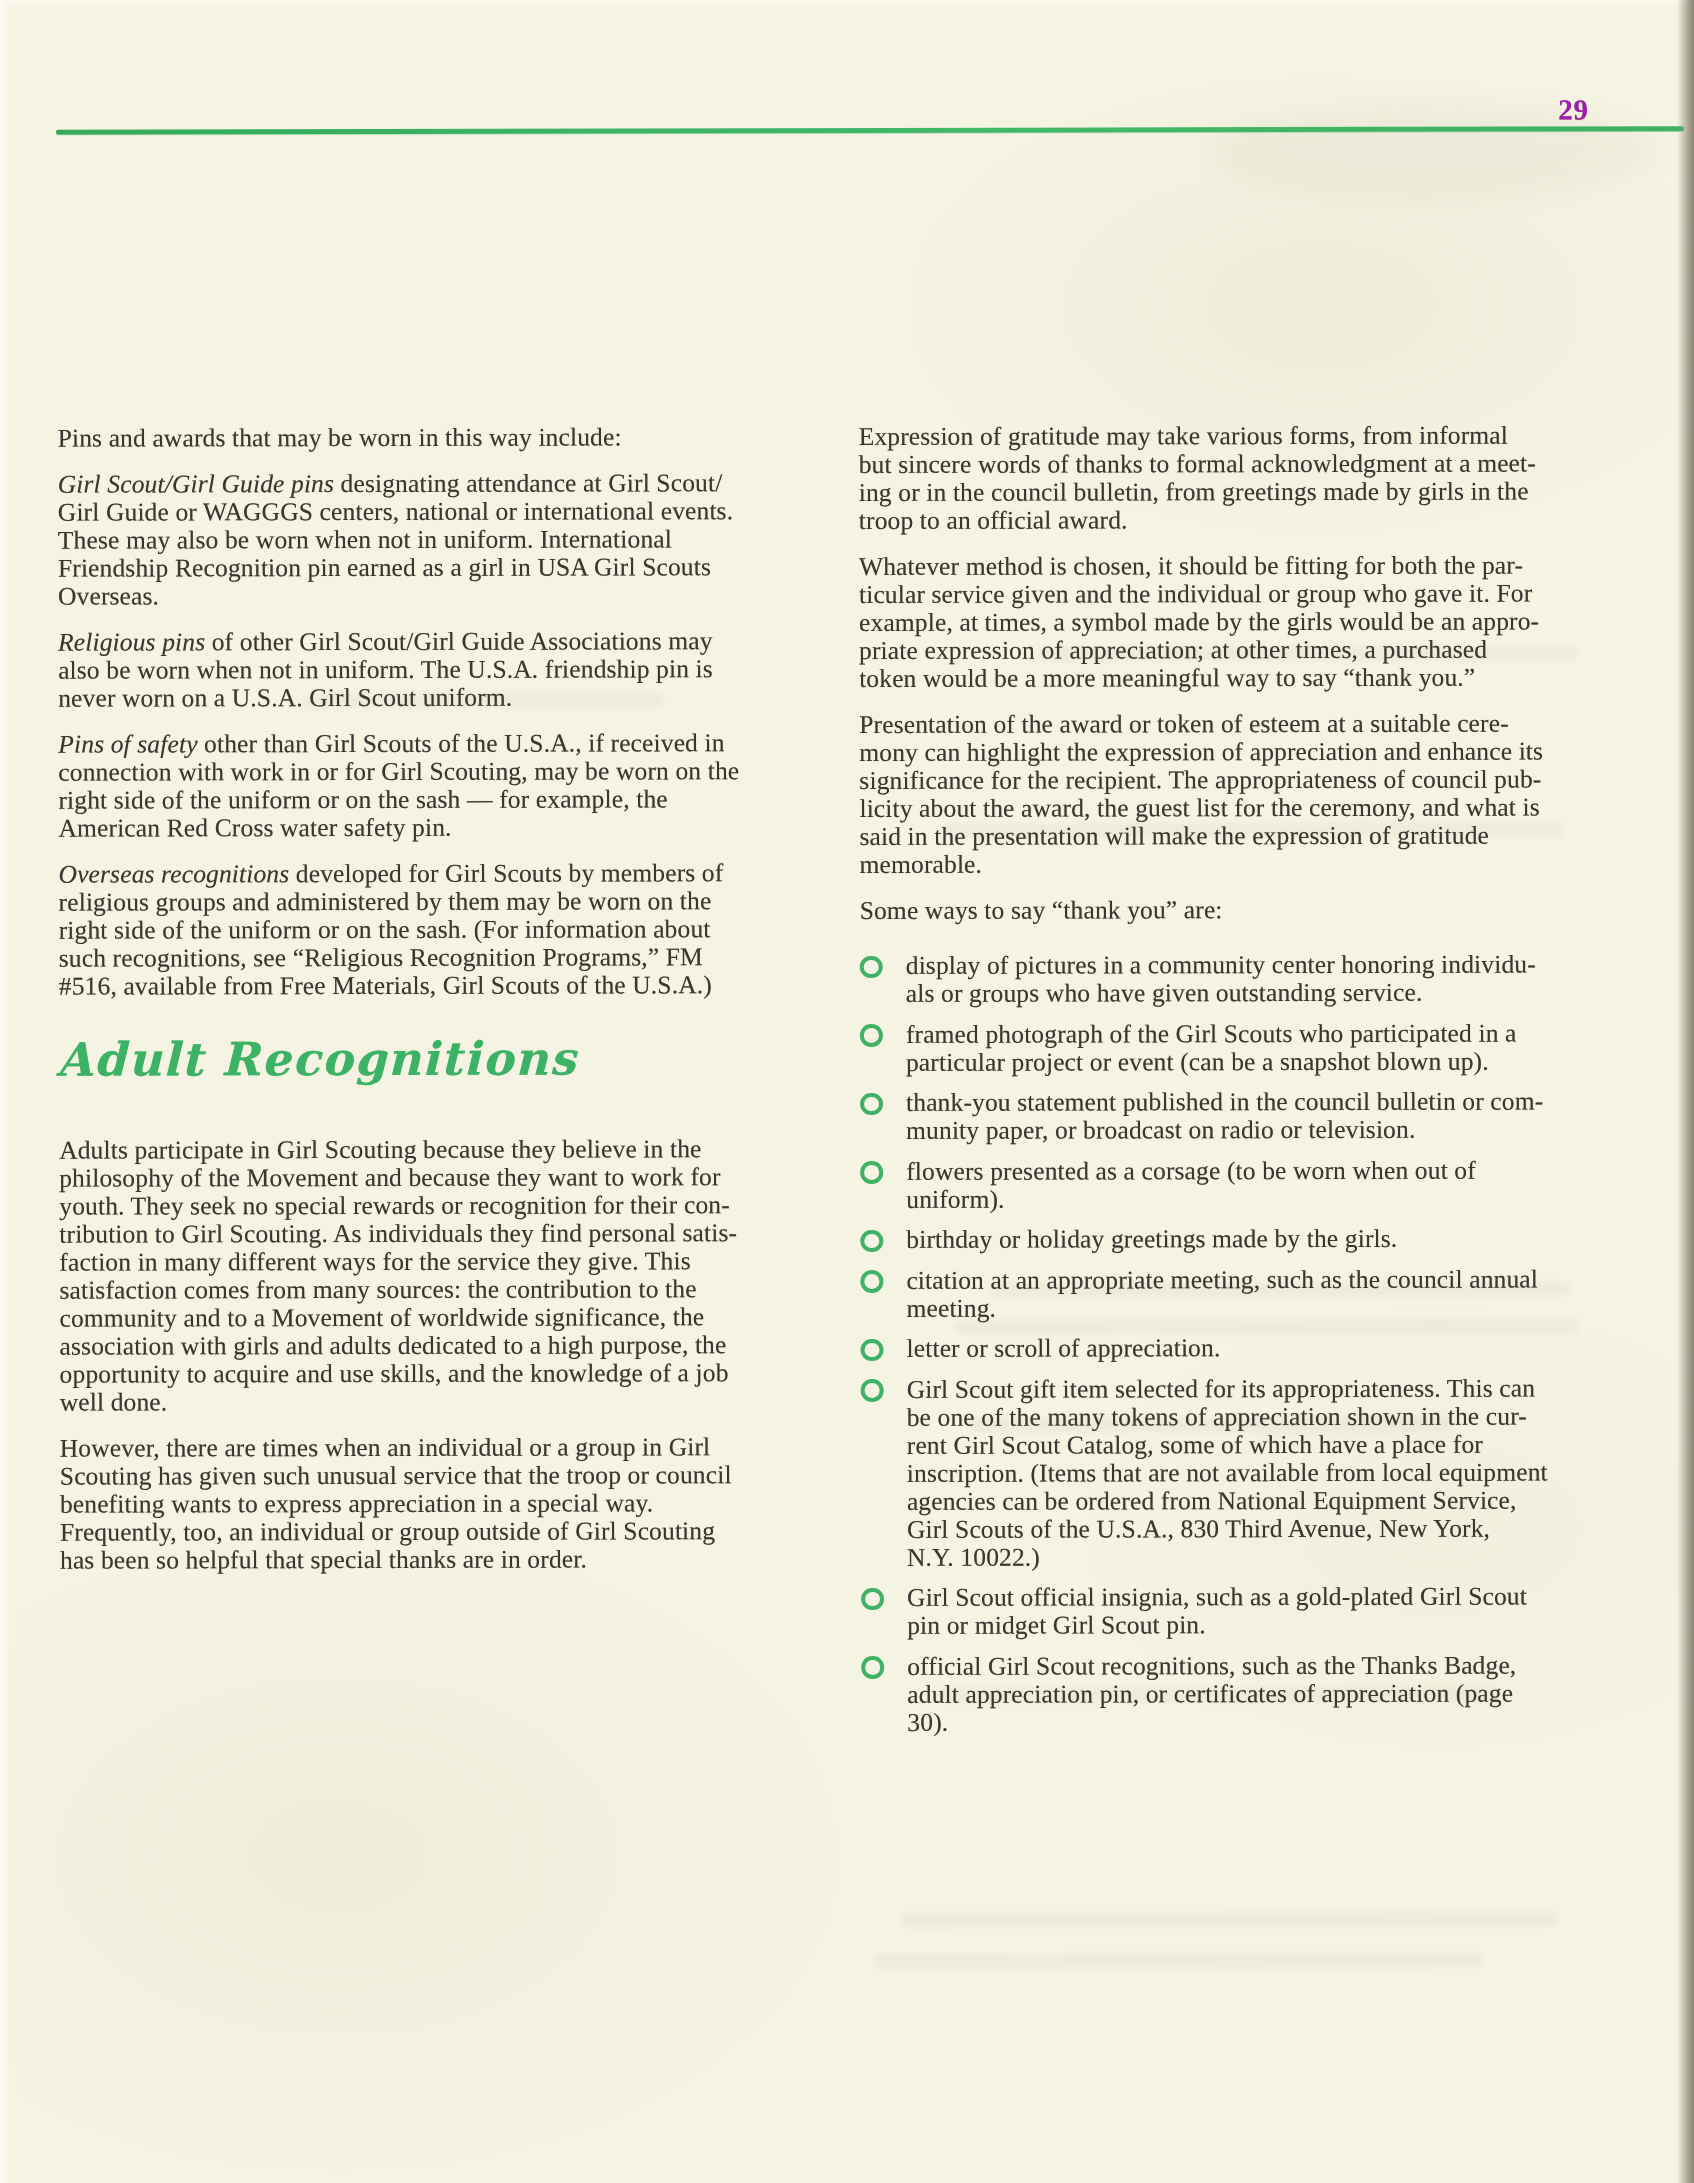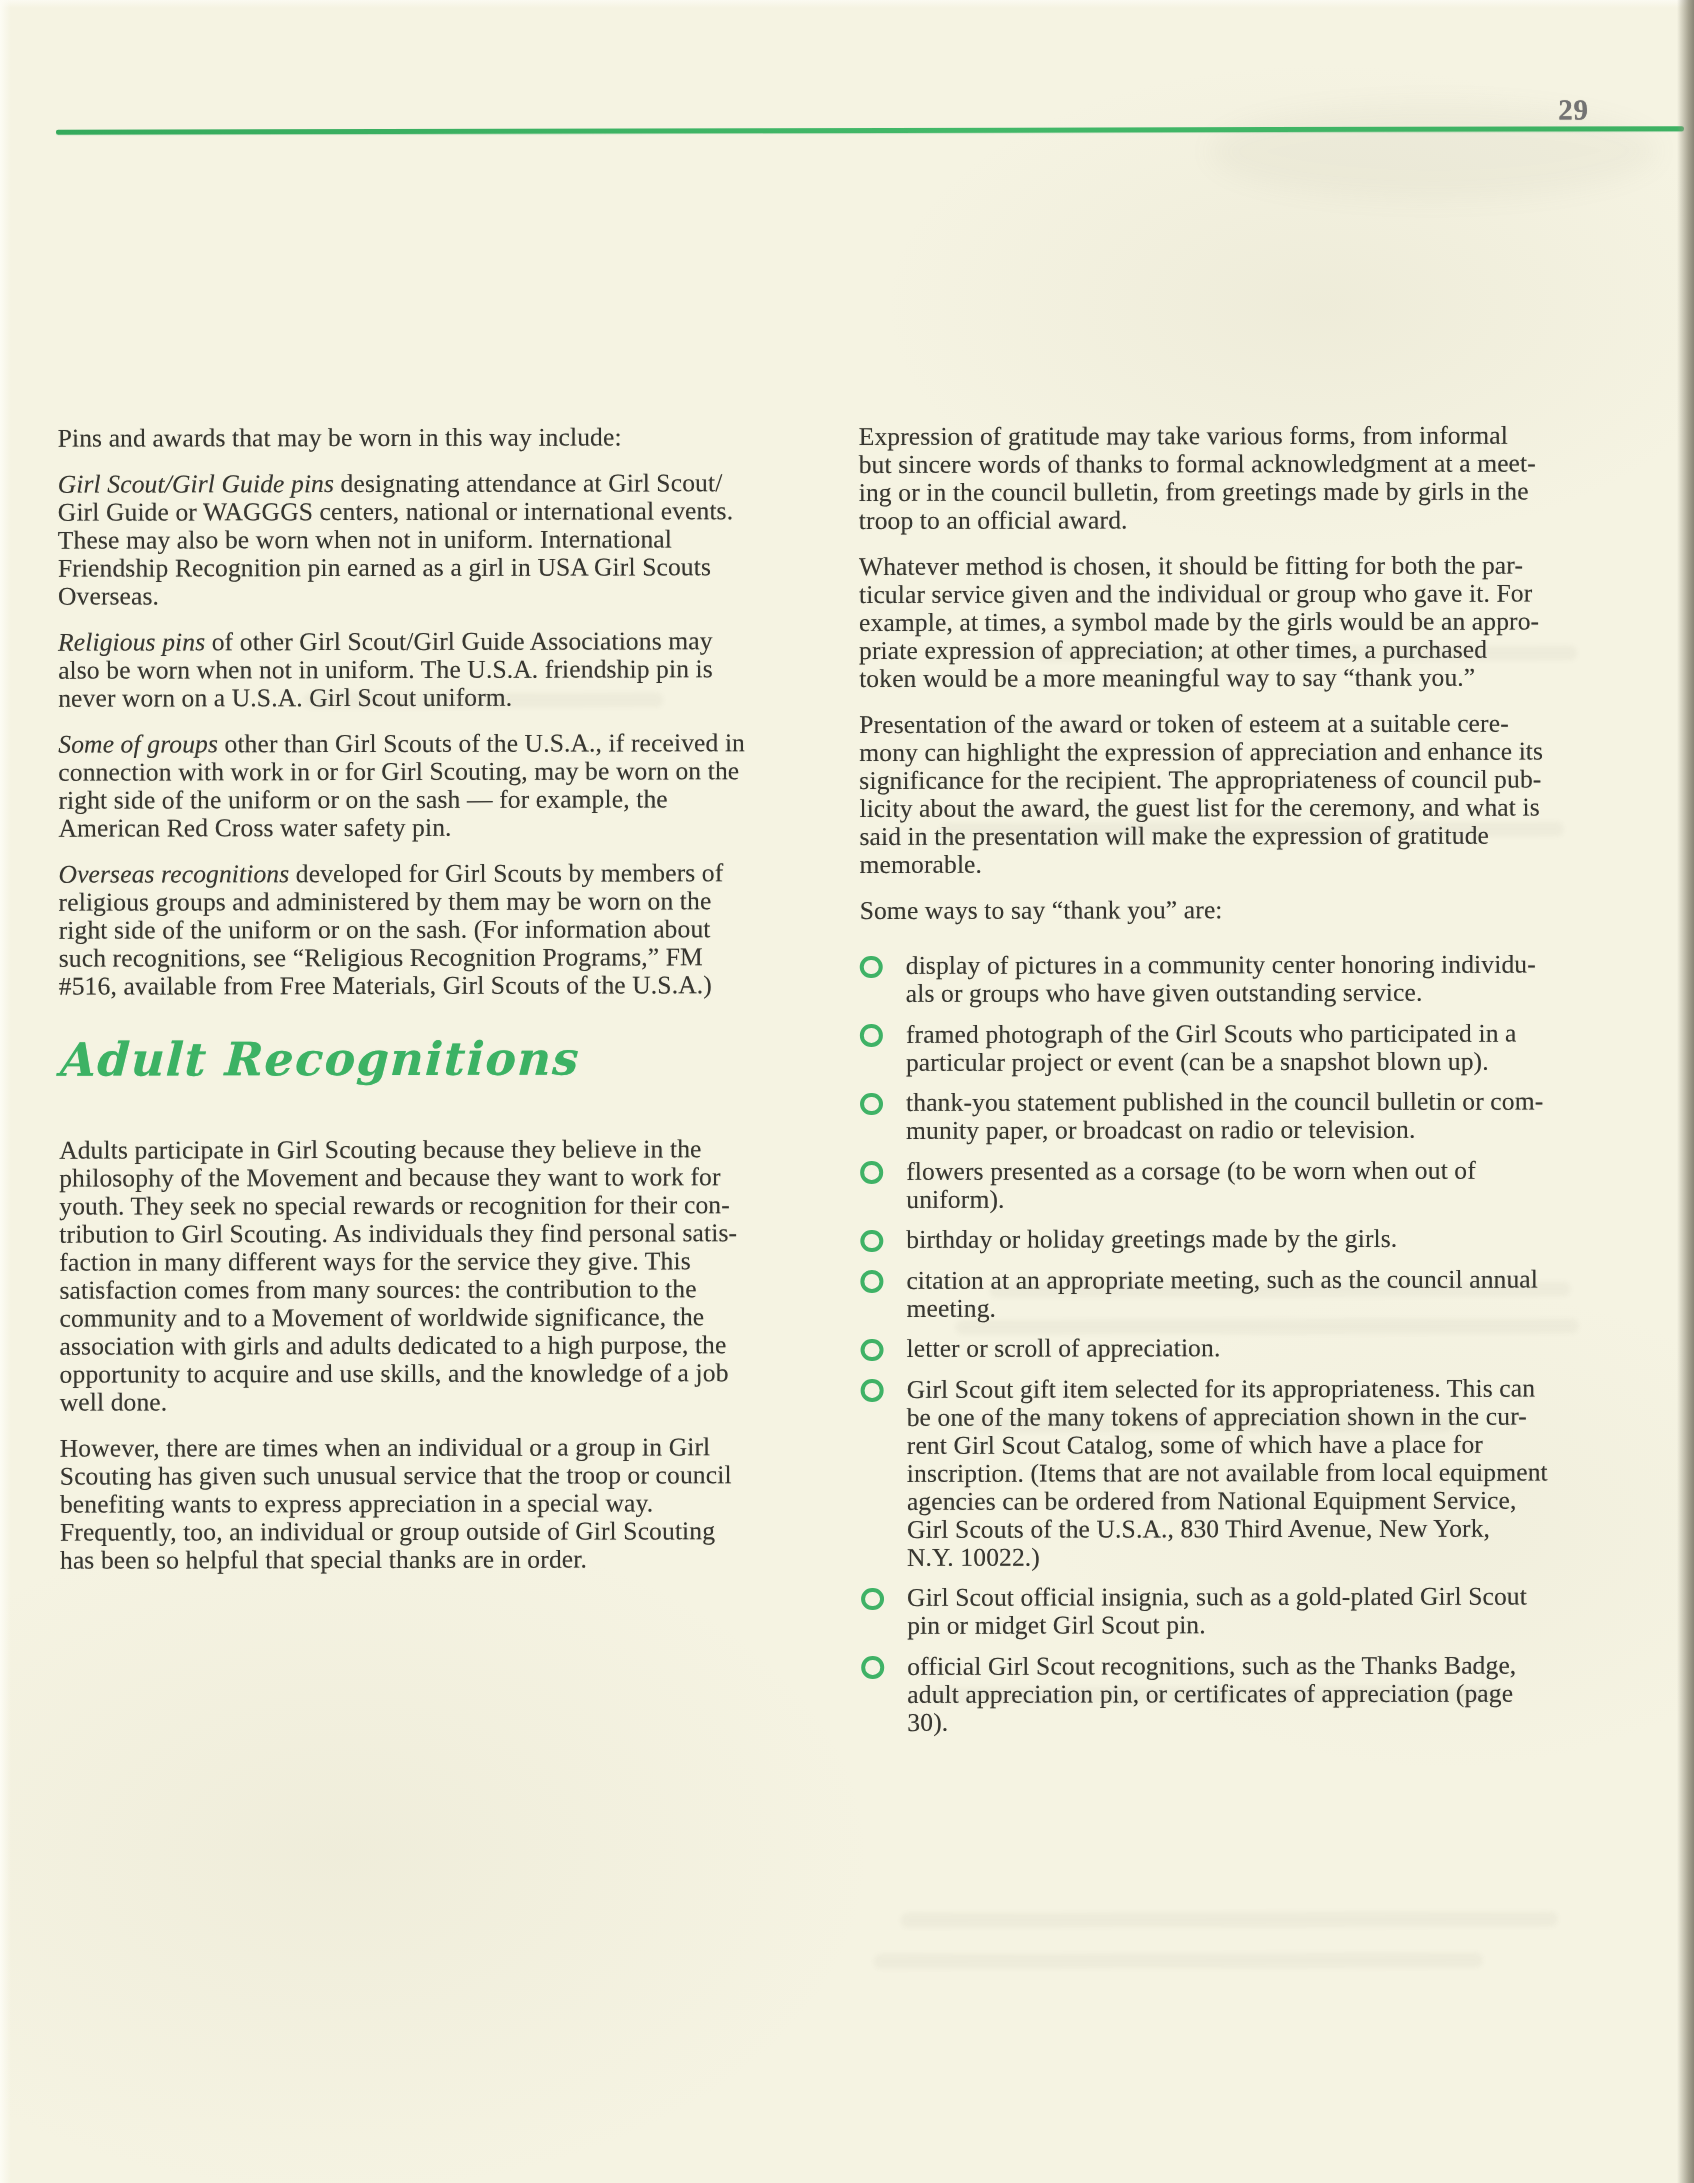--- a/index.html
+++ b/index.html
@@ -23,21 +23,21 @@
   
   #edge-left{position:absolute;left:0;top:0;bottom:0;width:11px;
     background:linear-gradient(to right,#fdfcf4,rgba(253,252,244,0));}
   #edge-top{position:absolute;left:0;top:0;right:0;height:8.3px;
     background:linear-gradient(to bottom,#fbfaf1,rgba(251,250,241,0));}
   #edge-right{position:absolute;right:0;top:0;bottom:0;width:18px;
     background:linear-gradient(to left,#6f6b5d 0%,#989482 35%,rgba(152,148,130,0) 100%);
     opacity:.85;}
   #page-number{
     position:absolute;top:95px;left:1548px;width:55px;
-    font-size:29px;font-weight:bold;letter-spacing:0.7px;color:#737373;
+    font-size:29px;font-weight:bold;letter-spacing:0.7px;color:#a21caf;
     text-align:center;text-shadow:0 0 0.7px rgba(47,46,40,.5);
   }
   #top-rule{
     position:absolute;left:58px;top:128px;width:1628px;height:4.8px;
     border-radius:2.1px;
     background:linear-gradient(to right,#35aa5c,#42b868 55%,#3db162);
     box-shadow:0 0.7px 0.7px rgba(60,170,100,.35);
   }
   .col{position:absolute;top:423px;font-size:25.6px;line-height:28px;}
   #col-left{left:59px;width:751px;}
@@ -88,21 +88,21 @@
     <div class="ghost" style="left:304px;top:692px;width:360px;"></div>
 
     <div id="page-number">29</div>
     <div id="top-rule"></div>
 
     <div id="col-left" class="col">
       <div id="lc-intro">
           <p class="para">Pins and awards that may be worn in this way include:</p>
           <p class="para"><em>Girl Scout/Girl Guide pins</em> designating attendance at Girl Scout/<br>Girl Guide or WAGGGS centers, national or international events.<br>These may also be worn when not in uniform. International<br>Friendship Recognition pin earned as a girl in USA Girl Scouts<br>Overseas.</p>
           <p class="para"><em>Religious pins</em> of other Girl Scout/Girl Guide Associations may<br>also be worn when not in uniform. The U.S.A. friendship pin is<br>never worn on a U.S.A. Girl Scout uniform.</p>
-          <p class="para"><em>Some of groups</em> other than Girl Scouts of the U.S.A., if received in<br>connection with work in or for Girl Scouting, may be worn on the<br>right side of the uniform or on the sash — for example, the<br>American Red Cross water safety pin.</p>
+          <p class="para"><em>Pins of safety</em> other than Girl Scouts of the U.S.A., if received in<br>connection with work in or for Girl Scouting, may be worn on the<br>right side of the uniform or on the sash — for example, the<br>American Red Cross water safety pin.</p>
           <p class="para"><em>Overseas recognitions</em> developed for Girl Scouts by members of<br>religious groups and administered by them may be worn on the<br>right side of the uniform or on the sash. (For information about<br>such recognitions, see “Religious Recognition Programs,” FM<br>#516, available from Free Materials, Girl Scouts of the U.S.A.)</p>
         </div>
       <h2 id="section-heading">Adult Recognitions</h2>
       <div id="lc-body">
           <p class="para">Adults participate in Girl Scouting because they believe in the<br>philosophy of the Movement and because they want to work for<br>youth. They seek no special rewards or recognition for their con-<br>tribution to Girl Scouting. As individuals they find personal satis-<br>faction in many different ways for the service they give. This<br>satisfaction comes from many sources: the contribution to the<br>community and to a Movement of worldwide significance, the<br>association with girls and adults dedicated to a high purpose, the<br>opportunity to acquire and use skills, and the knowledge of a job<br>well done.</p>
           <p class="para">However, there are times when an individual or a group in Girl<br>Scouting has given such unusual service that the troop or council<br>benefiting wants to express appreciation in a special way.<br>Frequently, too, an individual or group outside of Girl Scouting<br>has been so helpful that special thanks are in order.</p>
         </div>
     </div>
 
     <div id="col-right" class="col">

